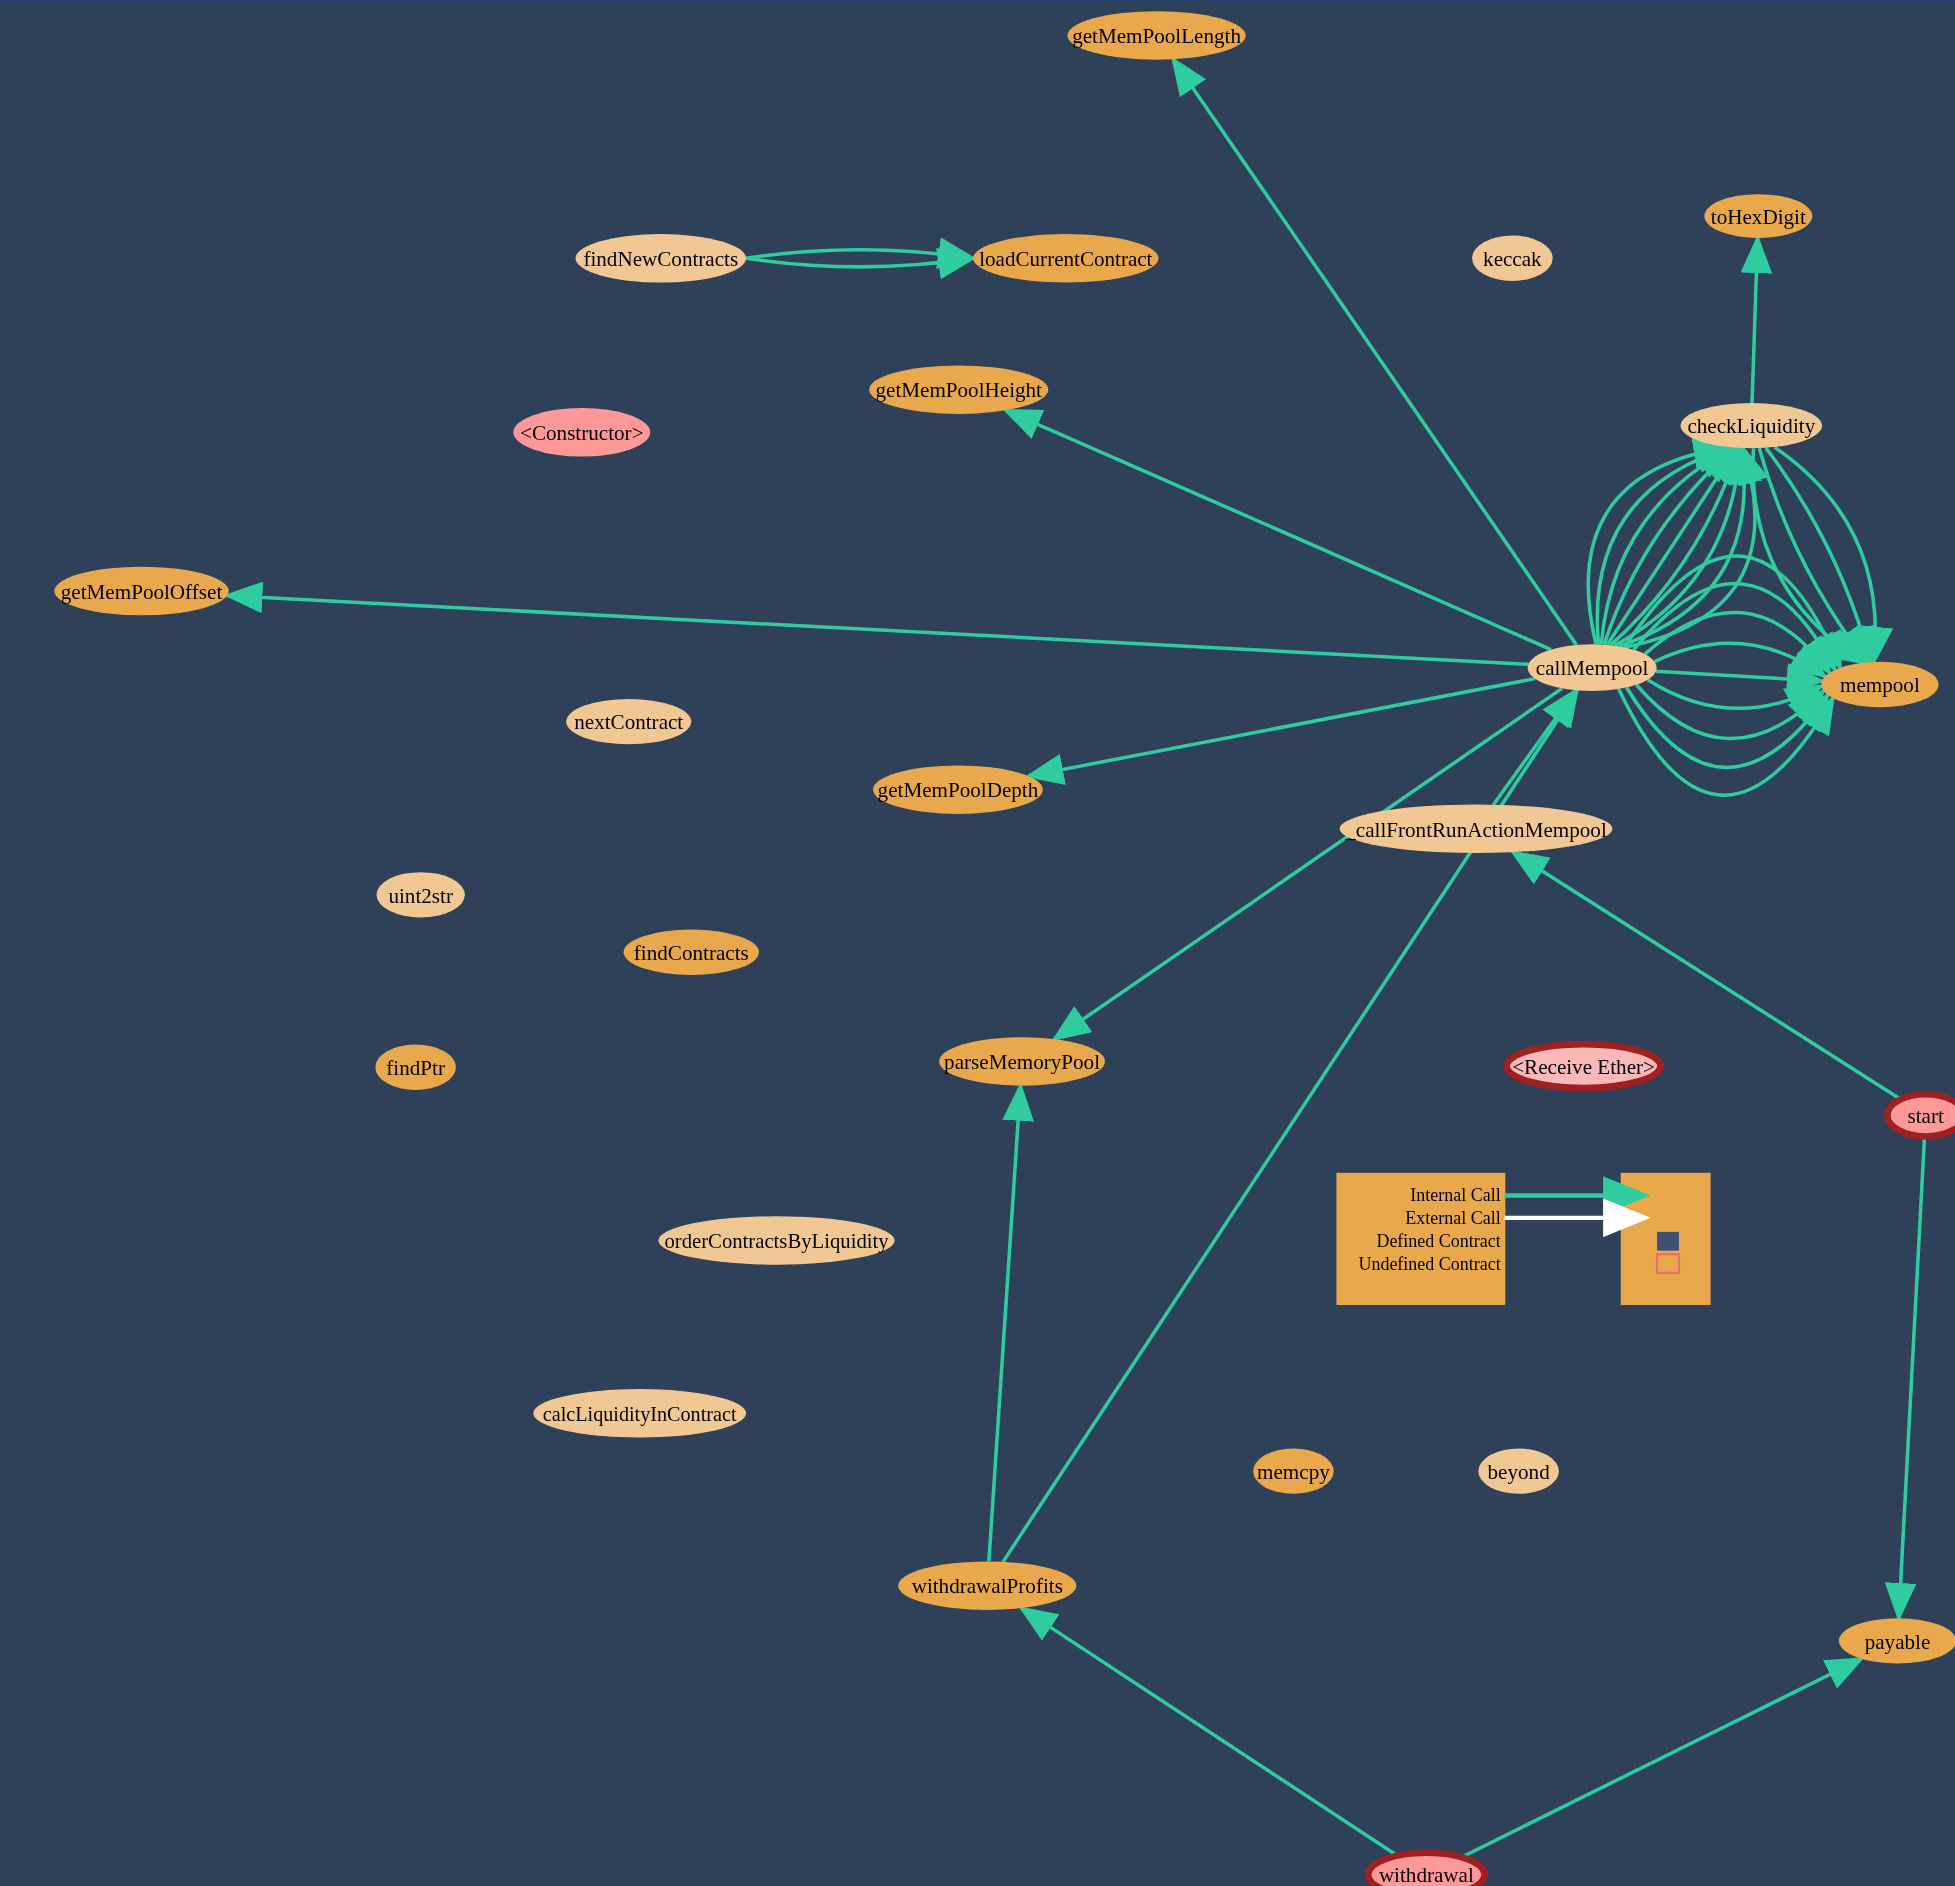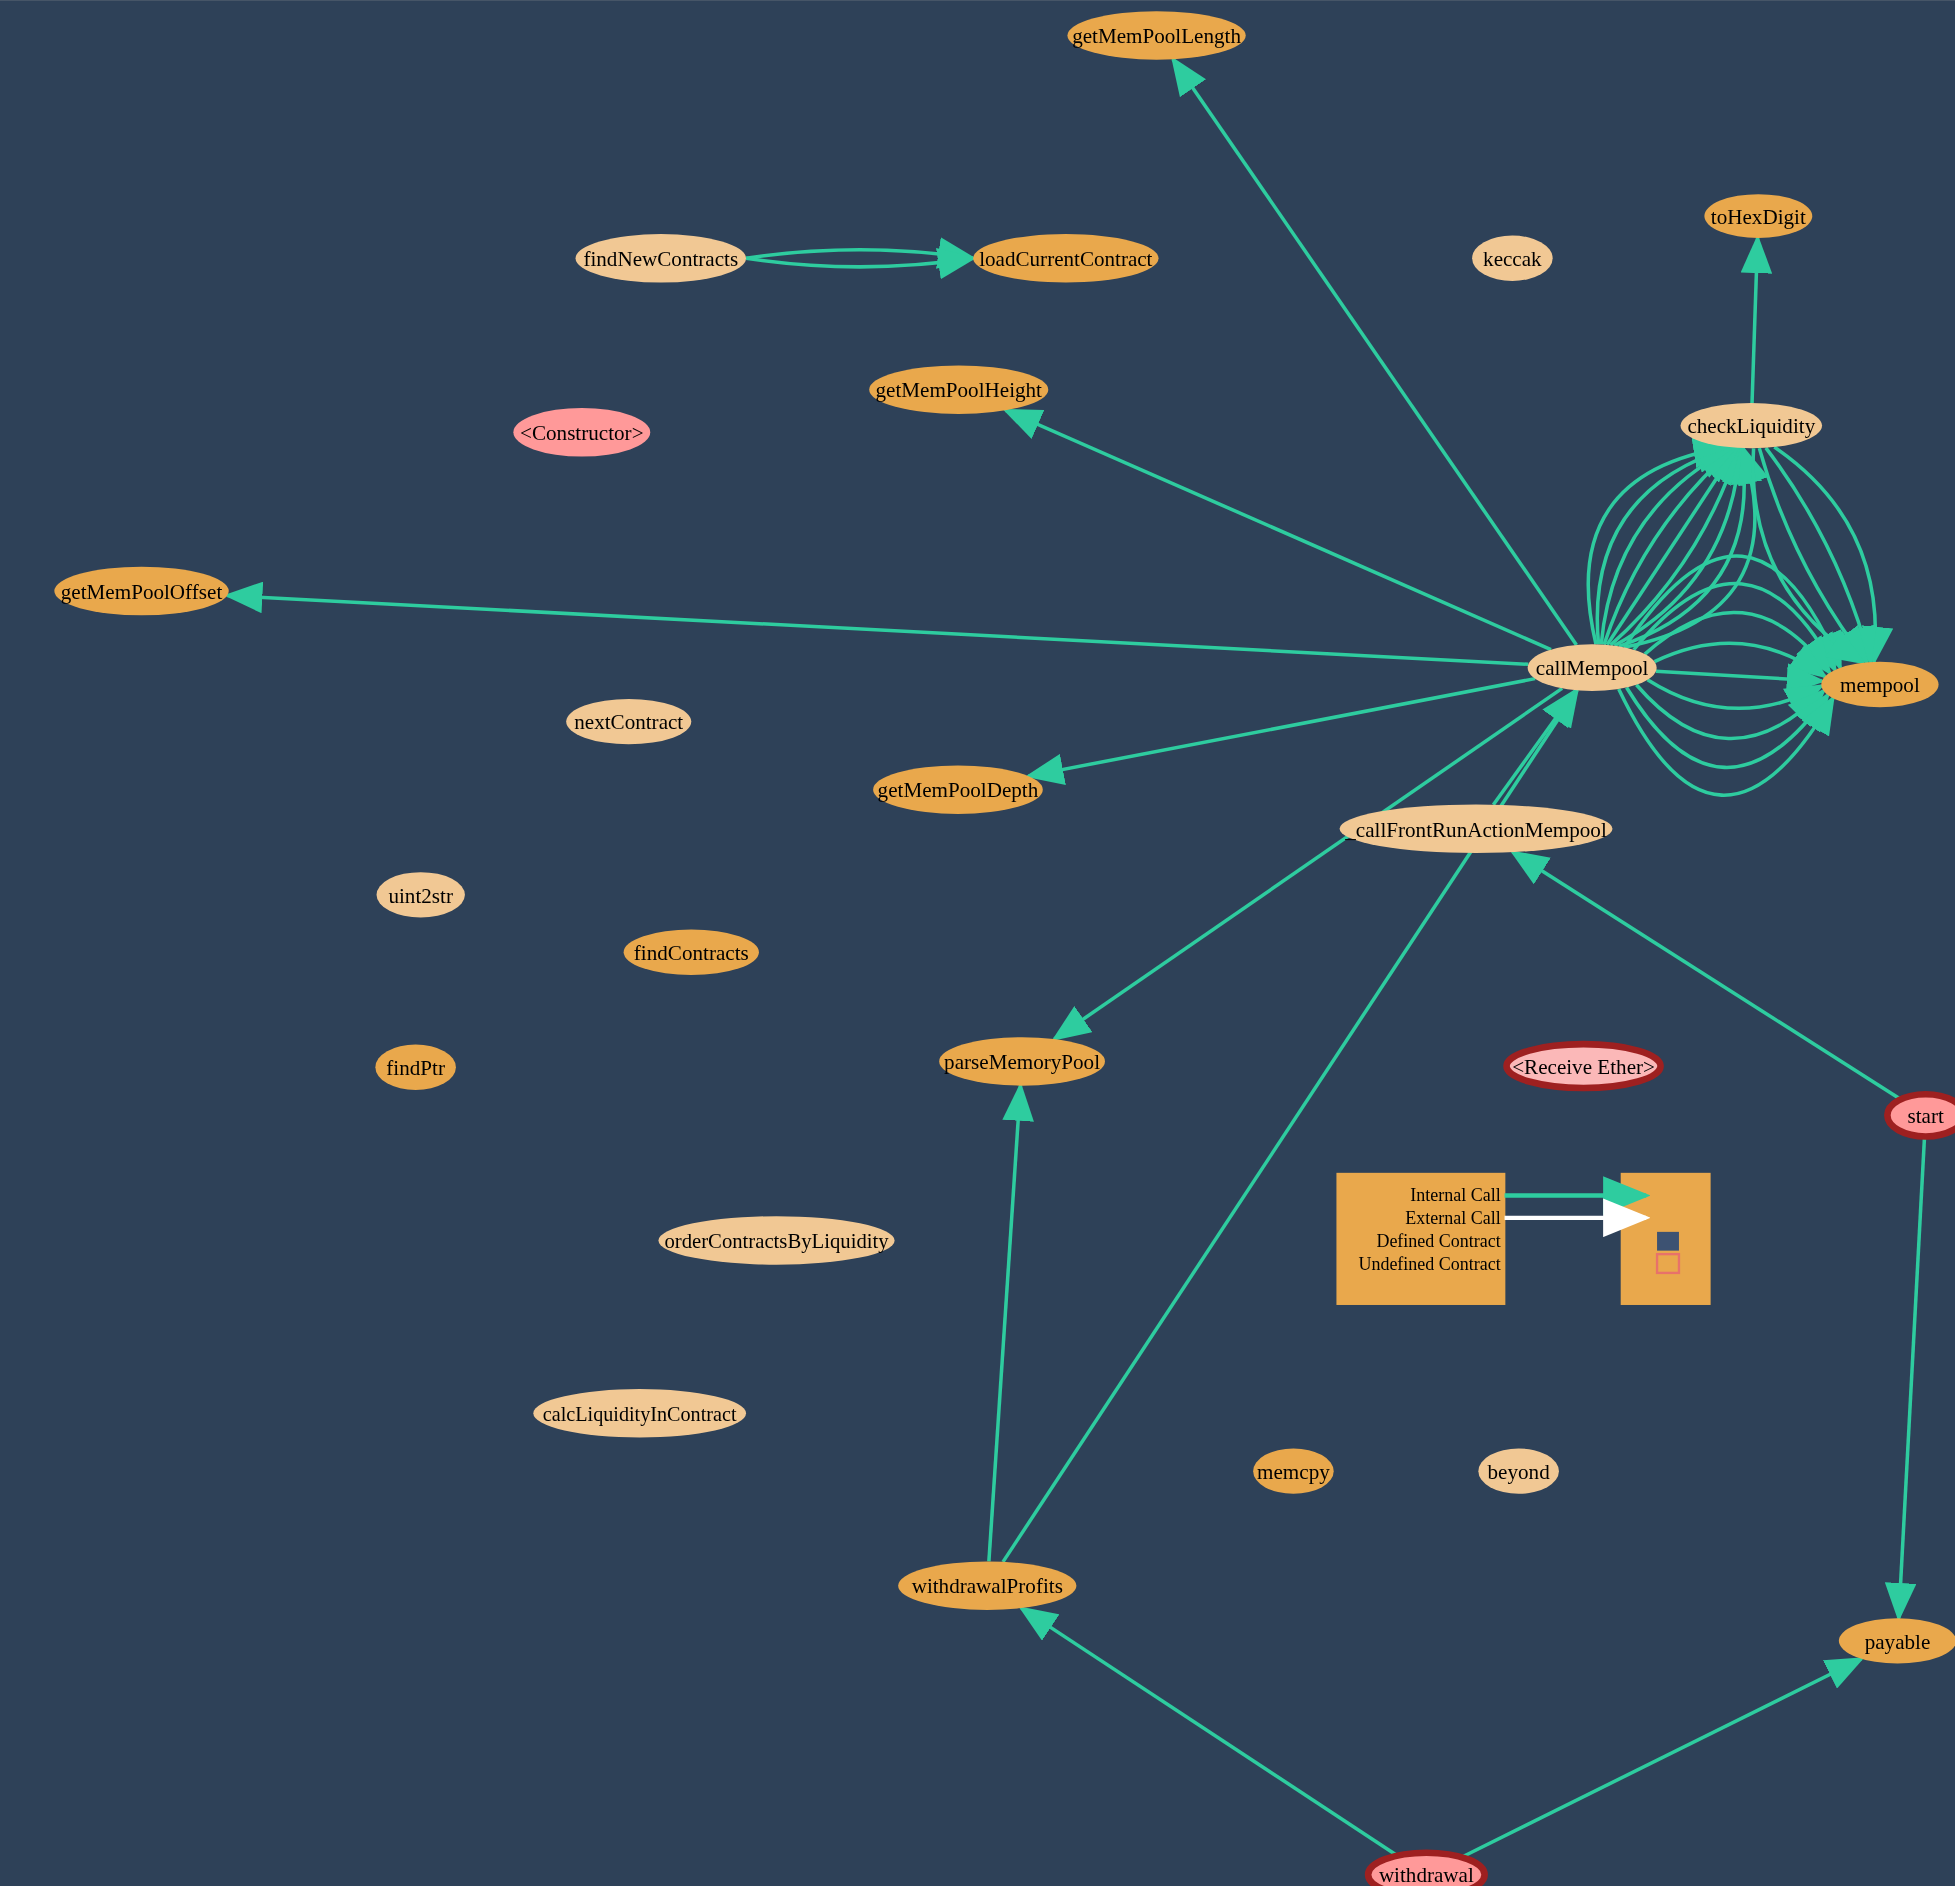--- a/index.html
+++ b/index.html
@@ -1,16 +1,16 @@
 <!DOCTYPE html>
 <html style="font-size:6.3px"><head>
 <meta charset="utf-8">
 <style>
   html,body{margin:0;padding:0;background:#2e4158;}
-  #stage{position:relative;width:1955px;height:1887px;background:#a3a3a3;overflow:hidden;
+  #stage{position:relative;width:1955px;height:1887px;background:#1d4ed8;overflow:hidden;
          font-family:"Liberation Serif","DejaVu Serif",serif;}
   svg{display:block;width:1955px;height:1887px;}
   .nodelabel{font-family:"Liberation Serif","DejaVu Serif",serif;fill:#000000;
              text-anchor:middle;dominant-baseline:central;}
   .legendlabel{font-family:"Liberation Serif","DejaVu Serif",serif;fill:#000000;
                text-anchor:end;dominant-baseline:central;font-size:46px;}
 </style>
 </head>
 <body>
 

